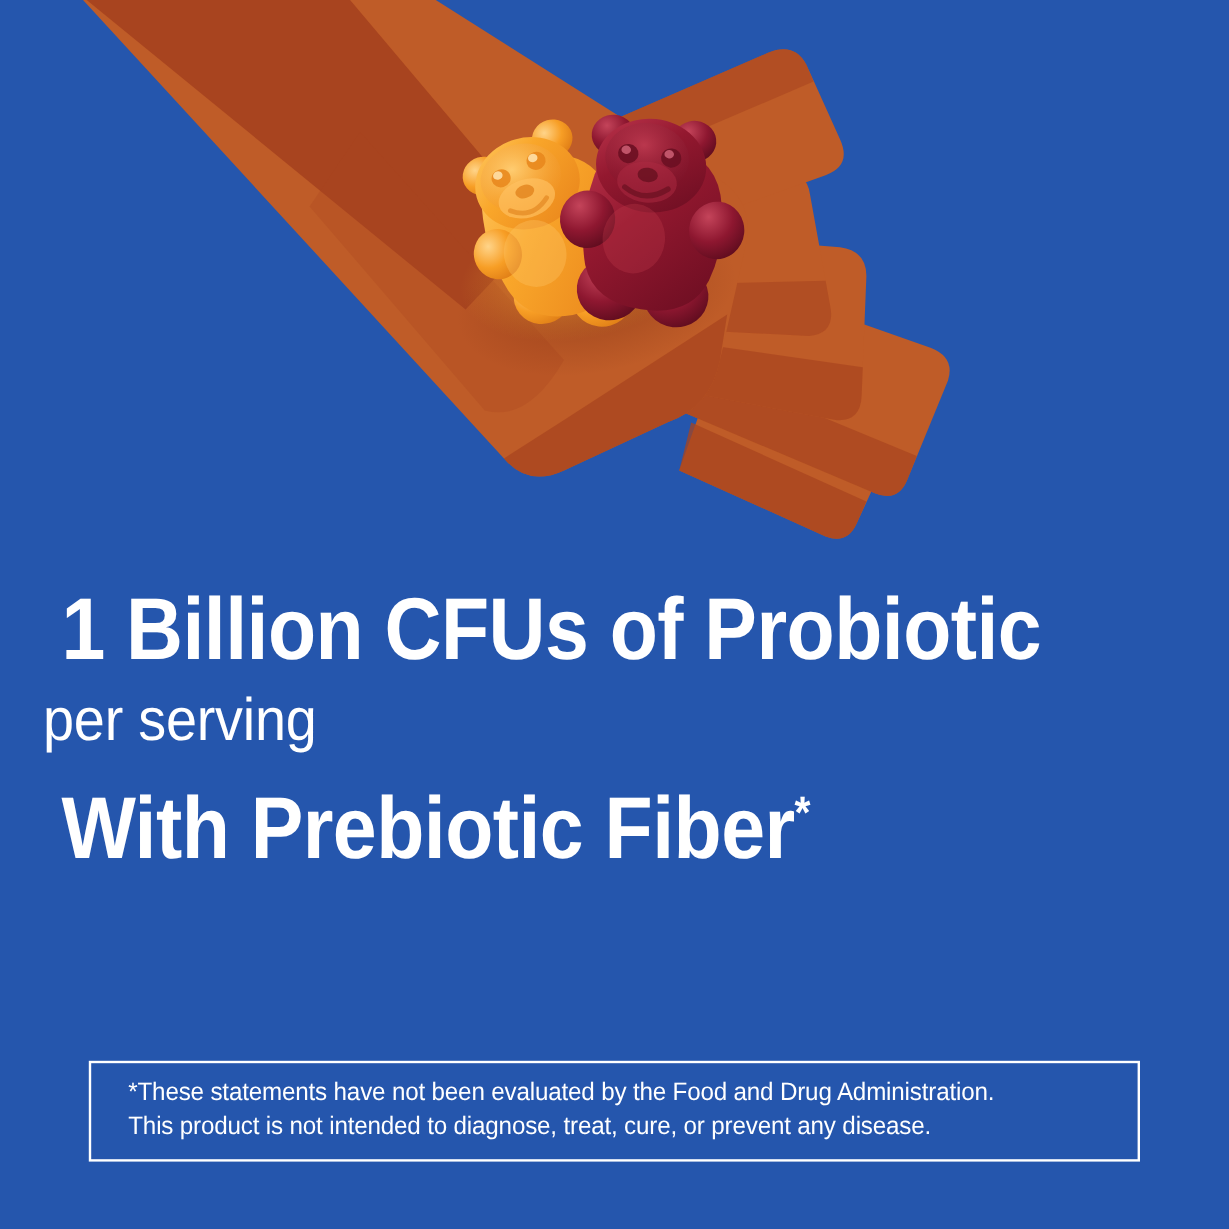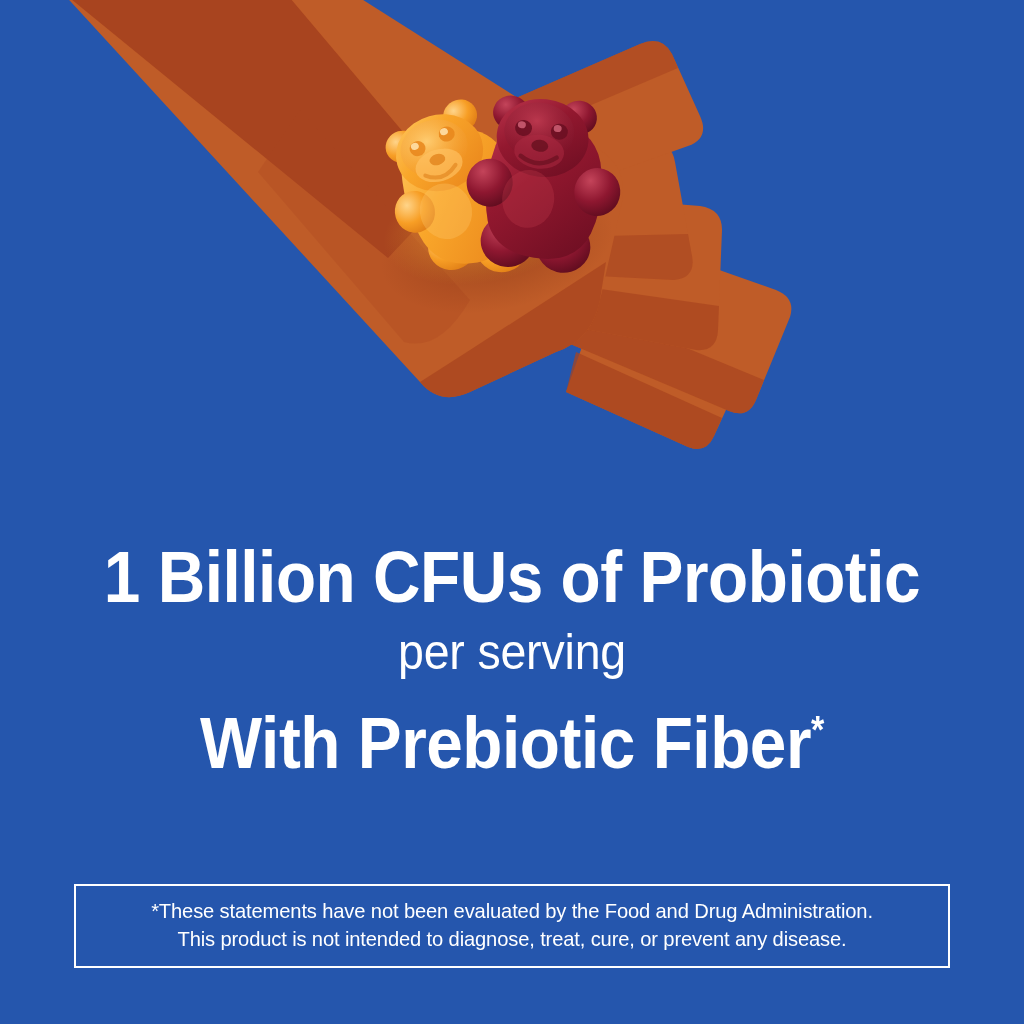--- a/index.html
+++ b/index.html
@@ -24,23 +24,22 @@
     top: 0;
     width: 1024px;
     height: 500px;
   }
   #hero svg { display: block; width: 1024px; height: 500px; }
 
   
   #copy {
     position: absolute;
     left: 0;
-    top: 540px;
+    top: 488px;
     width: 1024px;
-    text-align: center;
     color: #ffffff;
   }
   .headline {
     font-family: "Liberation Sans", sans-serif;
     font-weight: bold;
     font-size: 73px;
     line-height: 1.02;
     letter-spacing: -0.5px;
     transform: scaleX(0.90);
     transform-origin: center top;
@@ -78,21 +77,21 @@
 
   
   #disclaimer {
     position: absolute;
     left: 74px;
     top: 884px;
     width: 876px;
     box-sizing: border-box;
     border: 2px solid #ffffff;
     padding: 11px 14px 13px 14px;
-    text-align: center;
+    text-align: left;
     color: #ffffff;
   }
   .disclaim-line {
     font-family: "Liberation Sans", sans-serif;
     font-size: 21px;
     line-height: 1.34;
     letter-spacing: -0.15px;
     transform: scaleX(0.96);
     transform-origin: center center;
     white-space: nowrap;

